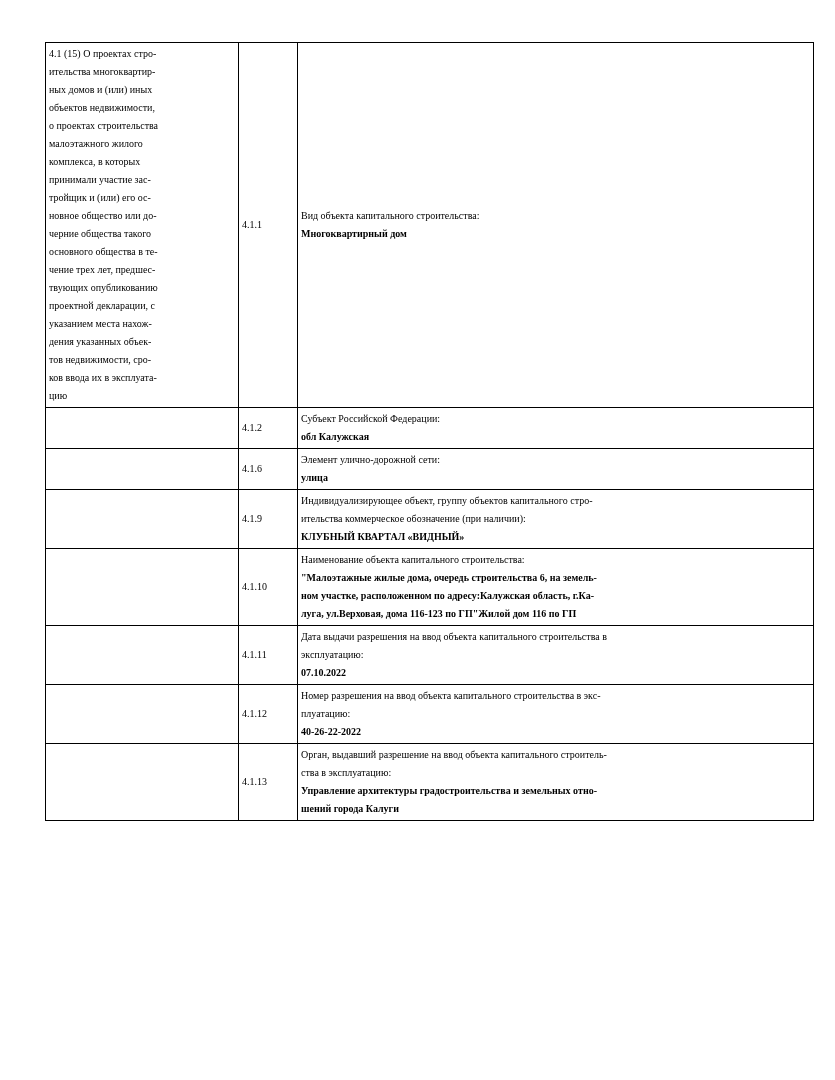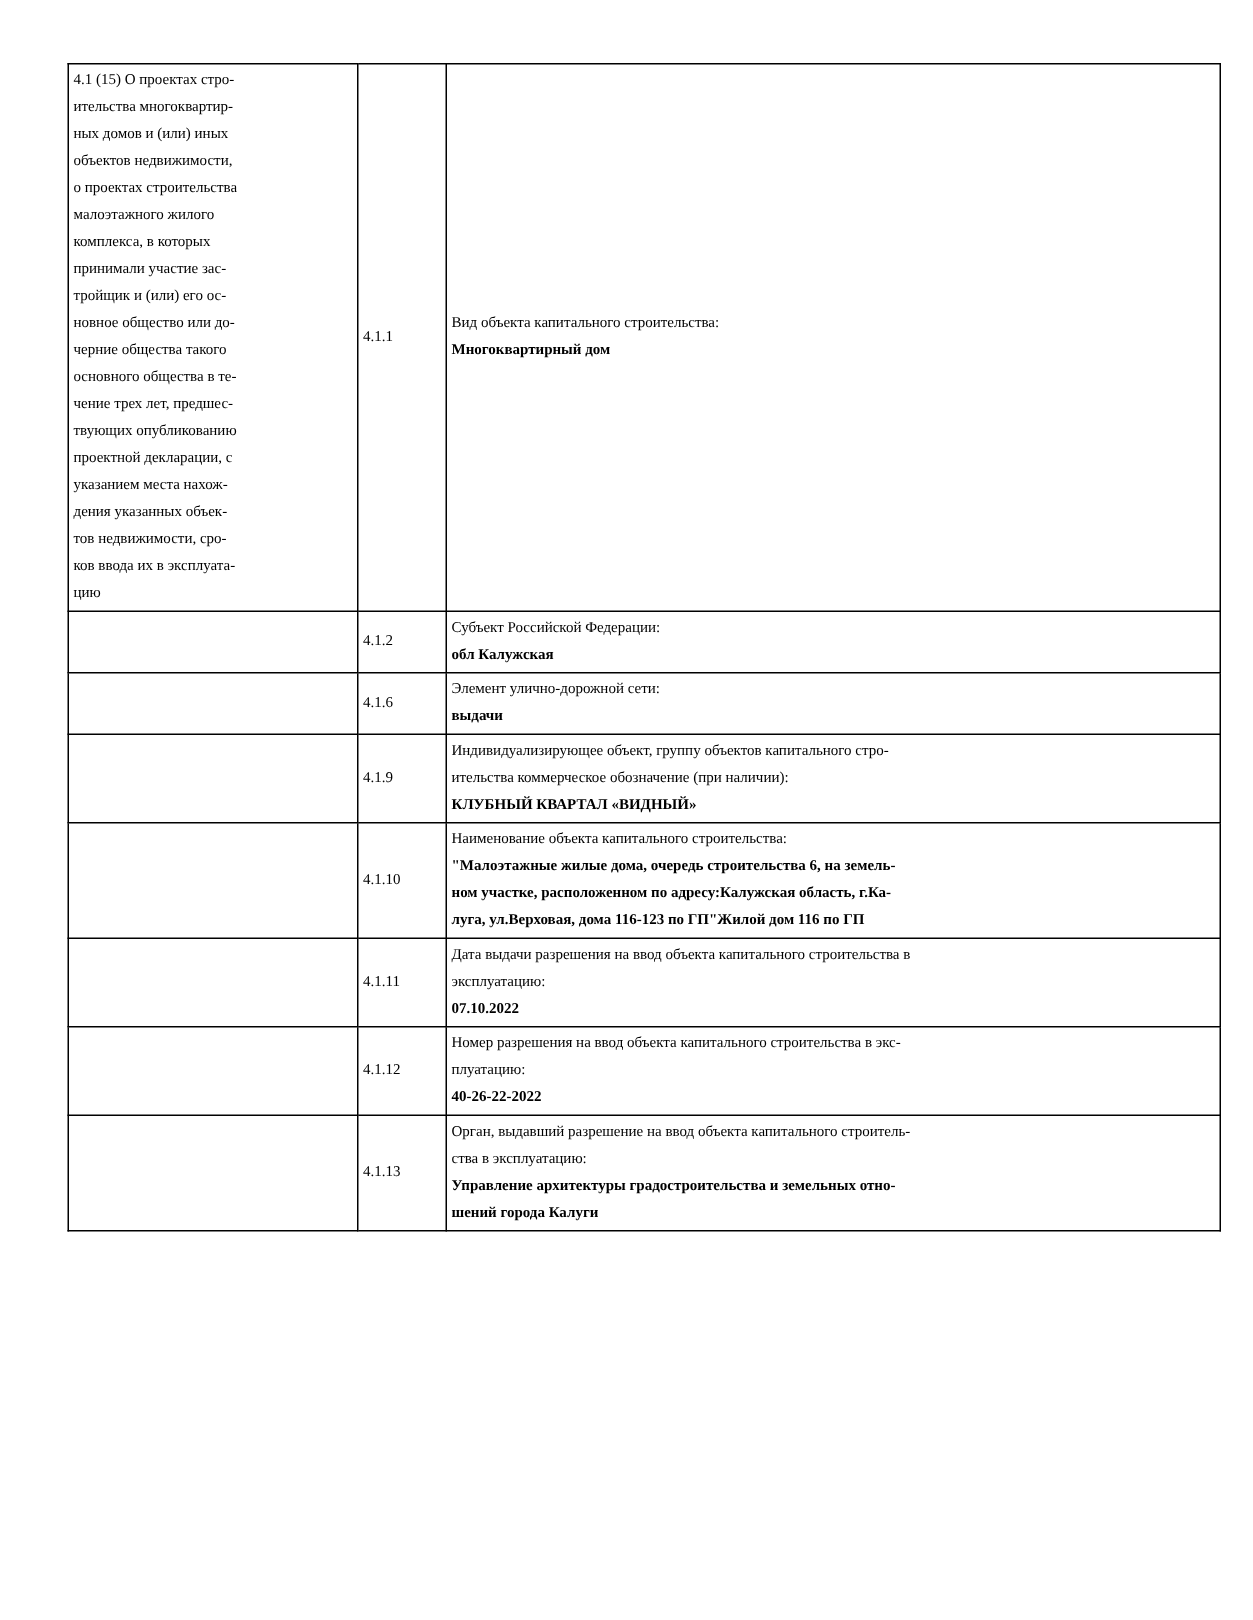--- a/index.html
+++ b/index.html
@@ -105,21 +105,21 @@
       </tr>
 
 
 
 
       <tr>
         <td class="desc"></td>
         <td class="num">4.1.6</td>
         <td class="content">
           <div class="label">Элемент улично-дорожной сети:</div>
-          <div class="value"><span class="val">выдачи</span></div>
+          <div class="value"><span class="val">улица</span></div>
         </td>
       </tr>
 
 
 
       <tr>
         <td class="desc"></td>
         <td class="num">4.1.9</td>
         <td class="content">
           <div class="label">Индивидуализирующее объект, группу объектов капитального стро-

